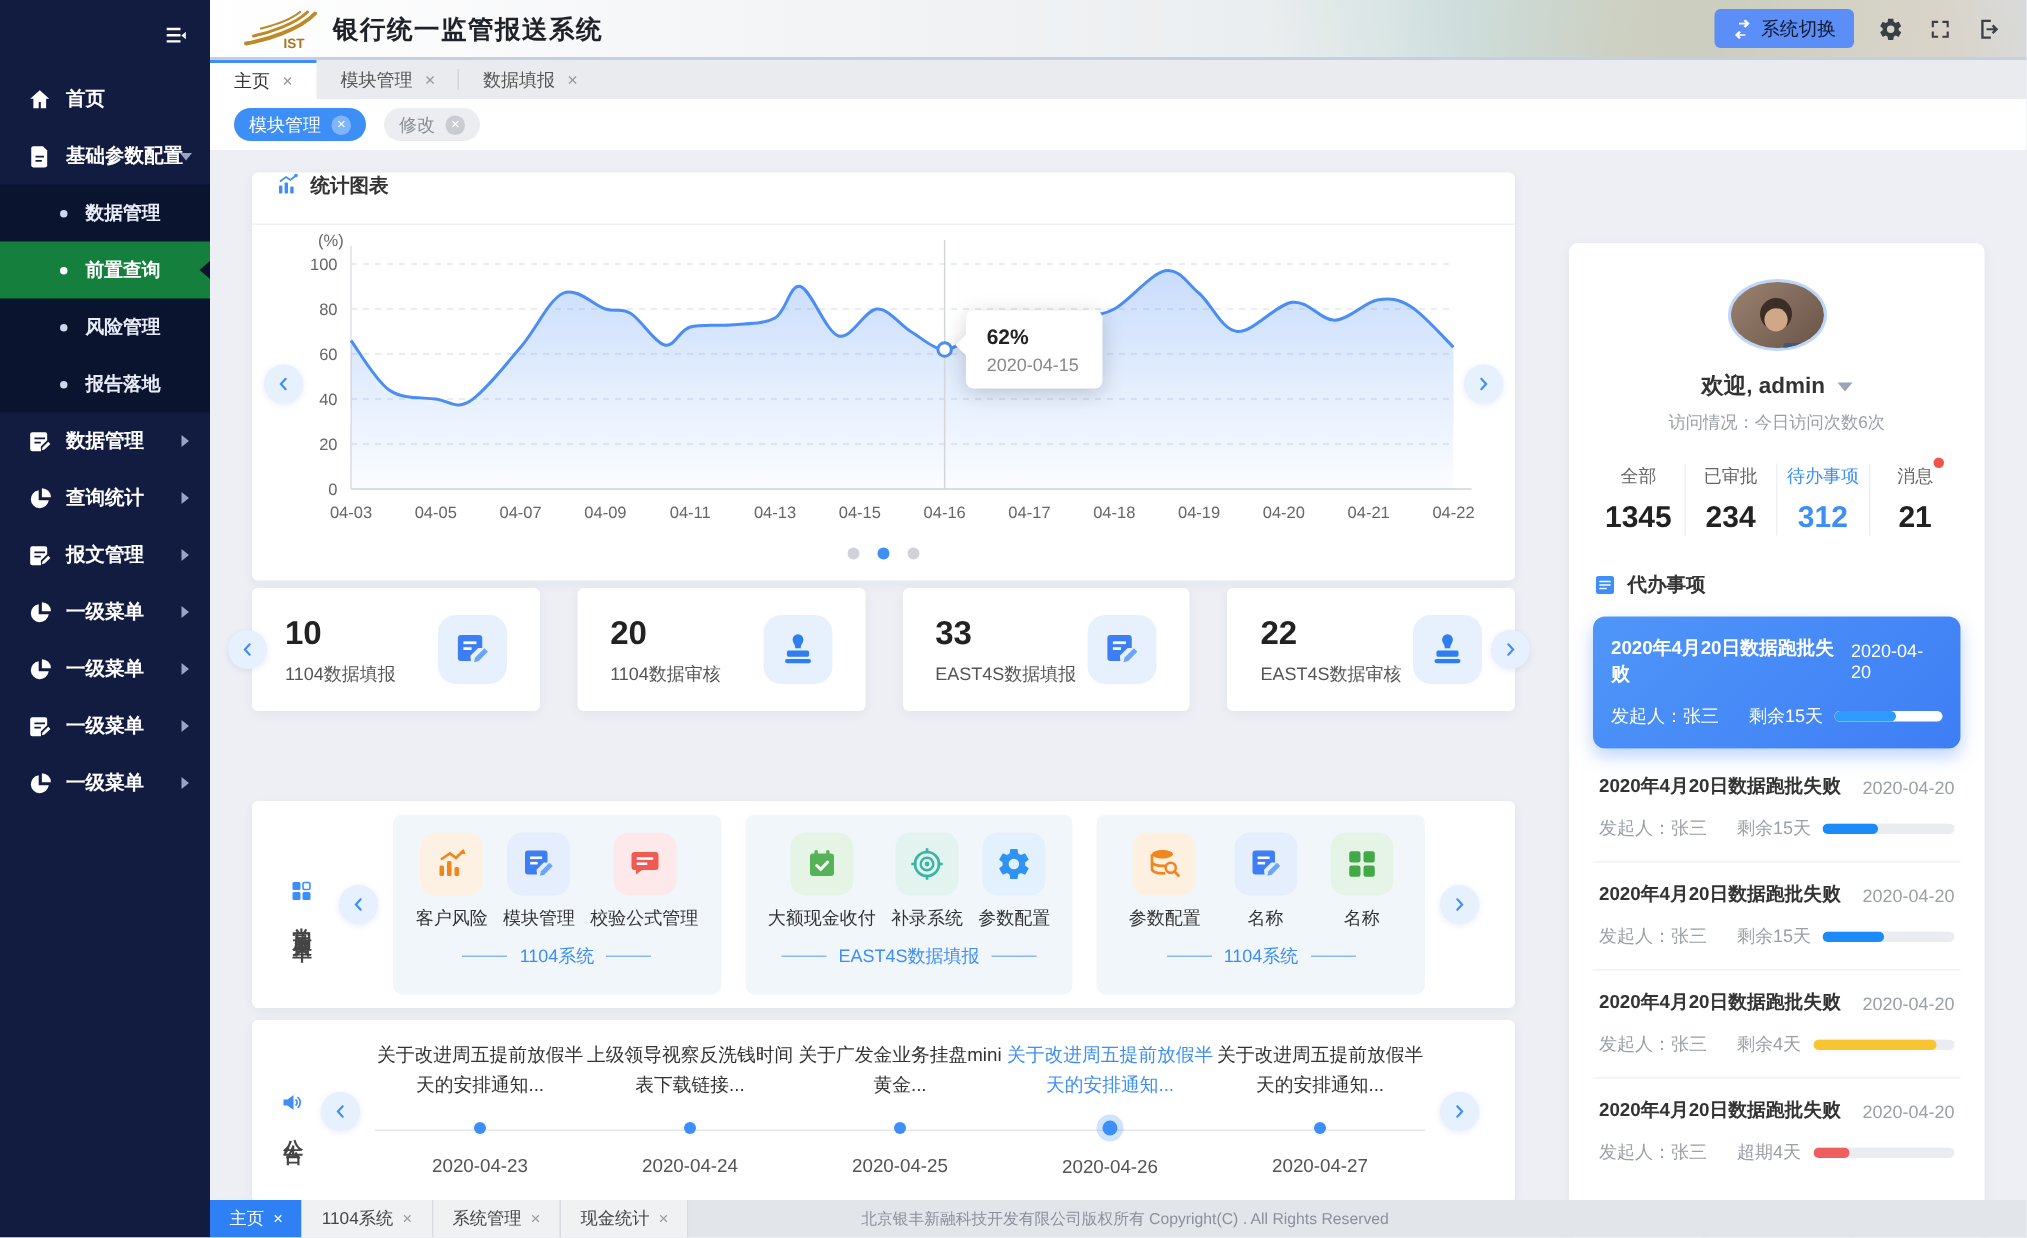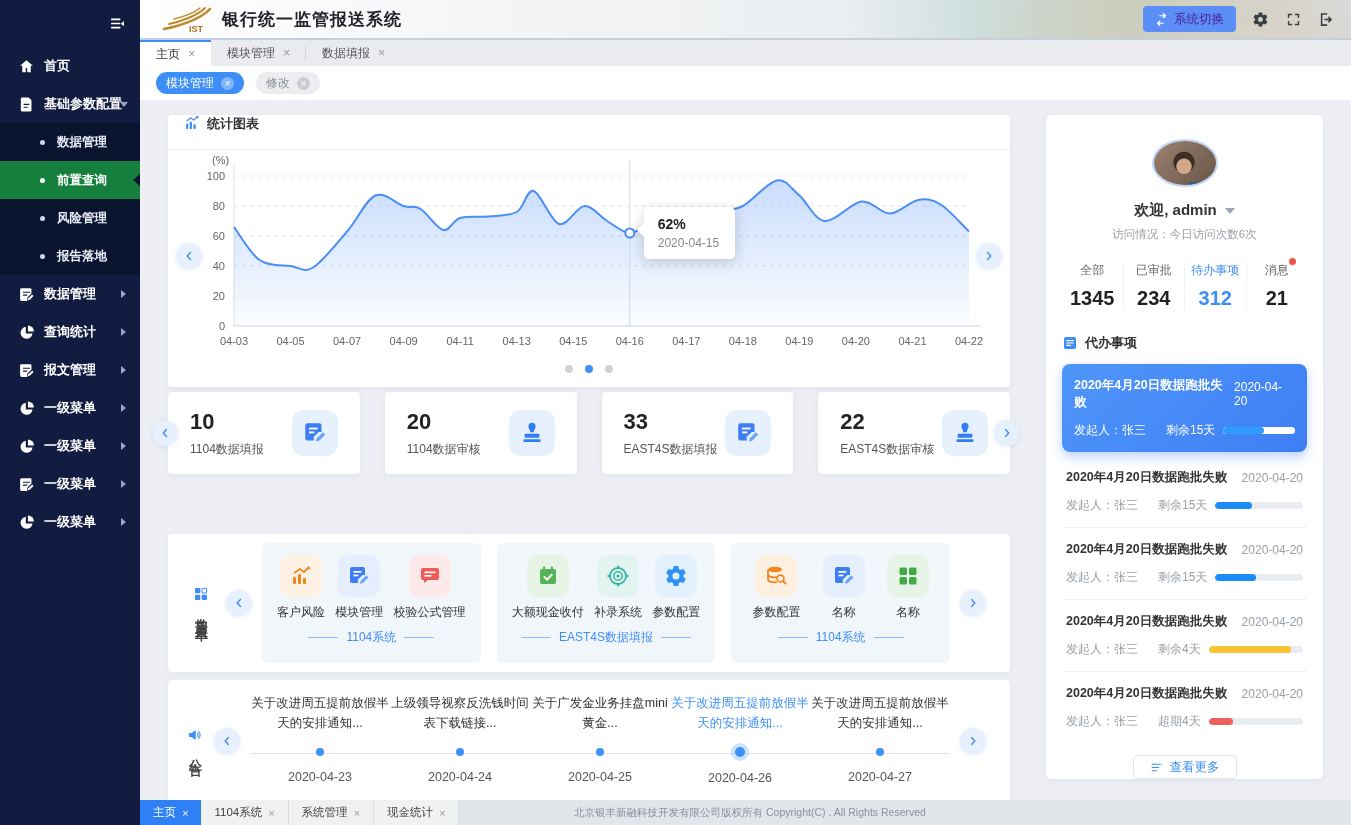--- a/index.html
+++ b/index.html
@@ -26,21 +26,21 @@
 
   header.topbar { height:40px; display:flex; align-items:center; padding:0 16px 0 20px; border-bottom:2px solid #c6cfdf;
     background:linear-gradient(90deg,#ffffff 0%,#f4f5f7 30%,#eceff1 55%,#e3e9ea 75%,#e8ebec 100%); position:relative; }
   header.topbar::before { content:""; position:absolute; right:0; top:0; width:60%; height:100%;
     background:radial-gradient(circle at 78% 120%, rgba(214,189,140,.35) 0 18%, transparent 40%),
                radial-gradient(circle at 60% -30%, rgba(160,200,190,.30) 0 22%, transparent 50%),
                radial-gradient(circle at 92% 30%, rgba(200,210,230,.45) 0 25%, transparent 55%); pointer-events:none; }
   .brand { display:flex; align-items:center; gap:8px; }
   .brand-title { font-size:17px; font-weight:bold; color:#1f2329; letter-spacing:1px; }
   .top-actions { margin-left:auto; display:flex; align-items:center; gap:16px; position:relative; z-index:1; }
-  .switch-btn { display:flex; align-items:center; gap:6px; background:#5b8ff7; color:#4c1d95; border:none; border-radius:4px; height:26px; padding:0 12px; font-size:12.5px; cursor:pointer; font-family:inherit; }
+  .switch-btn { display:flex; align-items:center; gap:6px; background:#5b8ff7; color:#0f172a; border:none; border-radius:4px; height:26px; padding:0 12px; font-size:12.5px; cursor:pointer; font-family:inherit; }
   .hicon { width:17px; height:17px; cursor:pointer; }
 
   .tabs-row { height:26px; background:#e9ebee; display:flex; align-items:stretch; }
   .wtab { display:flex; align-items:center; gap:8px; padding:0 16px; font-size:12px; color:#555; cursor:pointer; position:relative; }
   .wtab.active { background:#fff; border-top:2px solid #3e8ef7; color:#333; }
   .wtab:not(.active):not(:last-child)::after { content:""; position:absolute; right:0; top:6px; bottom:6px; width:1px; background:#d2d6db; }
   .tab-x { color:#999; font-size:12px; cursor:pointer; }
   .tab-x::before { content:"×"; }
 
   .chips-row { height:34px; background:#fff; display:flex; align-items:center; gap:12px; padding:0 16px; }
@@ -105,21 +105,21 @@
   .notice-line { position:absolute; left:0; right:0; top:62px; height:1px; background:#e2e6ec; }
   .n-item { flex:1; display:flex; flex-direction:column; align-items:center; position:relative; cursor:pointer; }
   .n-title { height:42px; font-size:12.5px; line-height:1.6; text-align:center; color:#333; width:140px; margin-top:2px; }
   .n-item.active .n-title { color:#3e8ef7; }
   .n-dot { width:8px; height:8px; border-radius:50%; background:#3e8ef7; margin-top:13px; position:relative; z-index:1; }
   .n-item.active .n-dot { width:10px; height:10px; box-shadow:0 0 0 4px rgba(62,142,247,.25); margin-top:12px; }
   .n-date { font-size:12.5px; color:#555; margin-top:14px; }
 
   
   .right-col { width:277px; flex-shrink:0; }
-  .profile-card { height:664px; border-radius:6px; padding:20px 16px 0; display:flex; flex-direction:column; }
+  .profile-card { height:664px; border-radius:6px; padding:20px 16px 0; display:flex; flex-direction:column;margin-top:47px; }
   .avatar-wrap { width:66px; height:66px; border-radius:50%; margin:4px auto 0; border:2px solid #bdd7fb; overflow:hidden; cursor:pointer; }
   .welcome-row { display:flex; align-items:center; justify-content:center; gap:8px; margin-top:14px; }
   .welcome { font-size:15px; font-weight:bold; color:#333; }
   .welcome-caret { width:0; height:0; border-left:5px solid transparent; border-right:5px solid transparent; border-top:6px solid #9aa6b8; cursor:pointer; }
   .visits { text-align:center; font-size:11.5px; color:#9aa0a8; margin-top:7px; }
   .pstats { display:flex; margin-top:20px; }
   .pstat { flex:1; text-align:center; position:relative; }
   .pstat:not(:last-child) { border-right:1px solid #eef0f3; }
   .pstat .pl { font-size:12px; color:#666; position:relative; display:inline-block; }
   .pstat .pv { font-size:20px; font-weight:bold; color:#222; margin-top:8px; }

